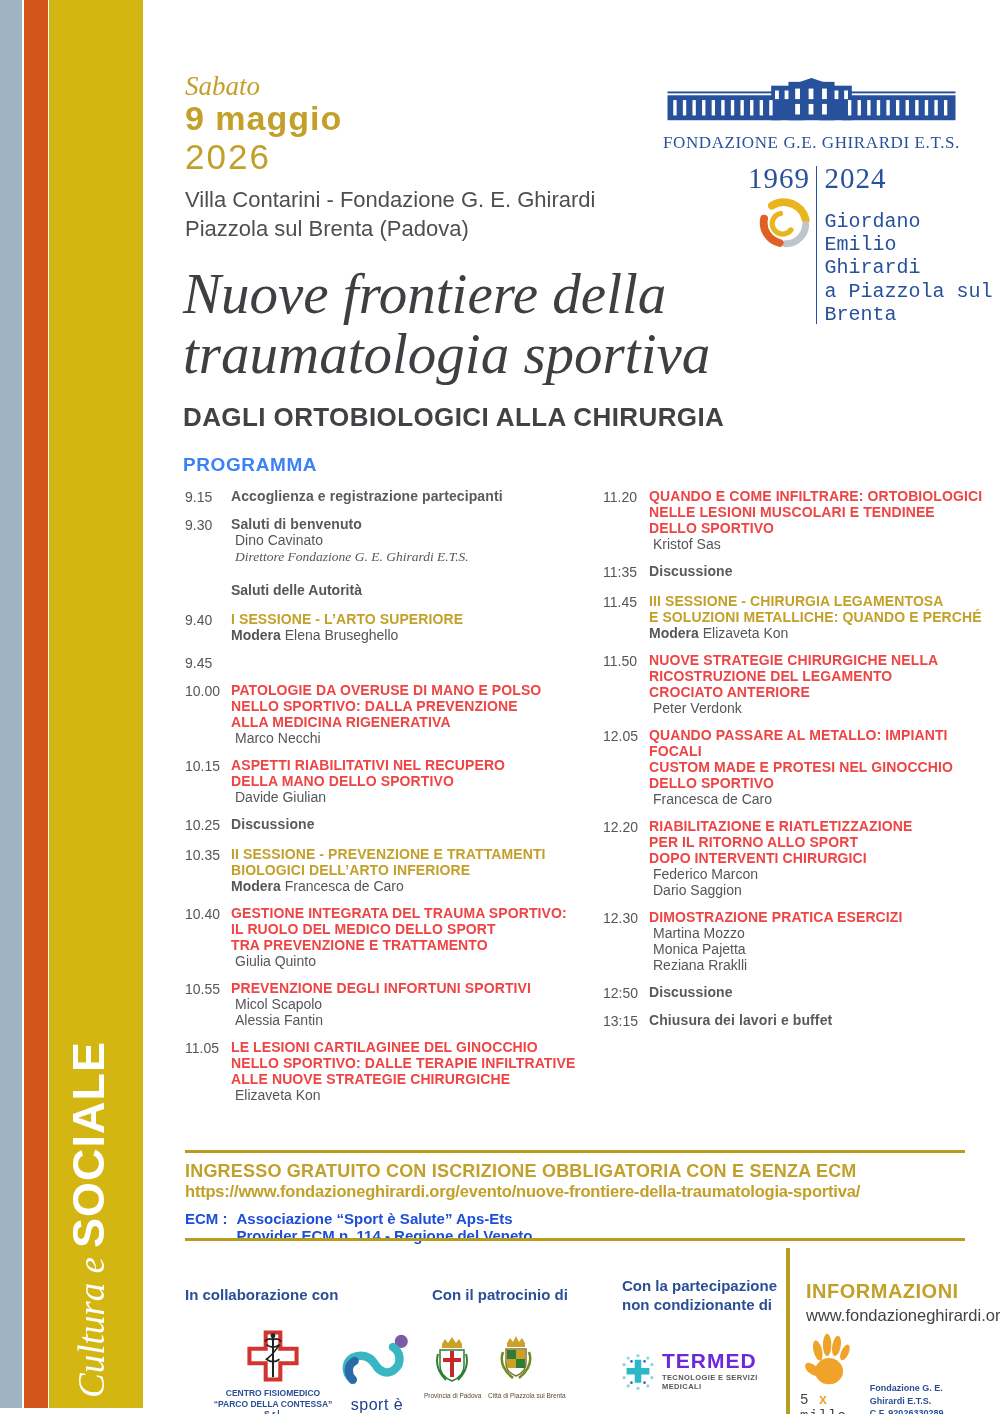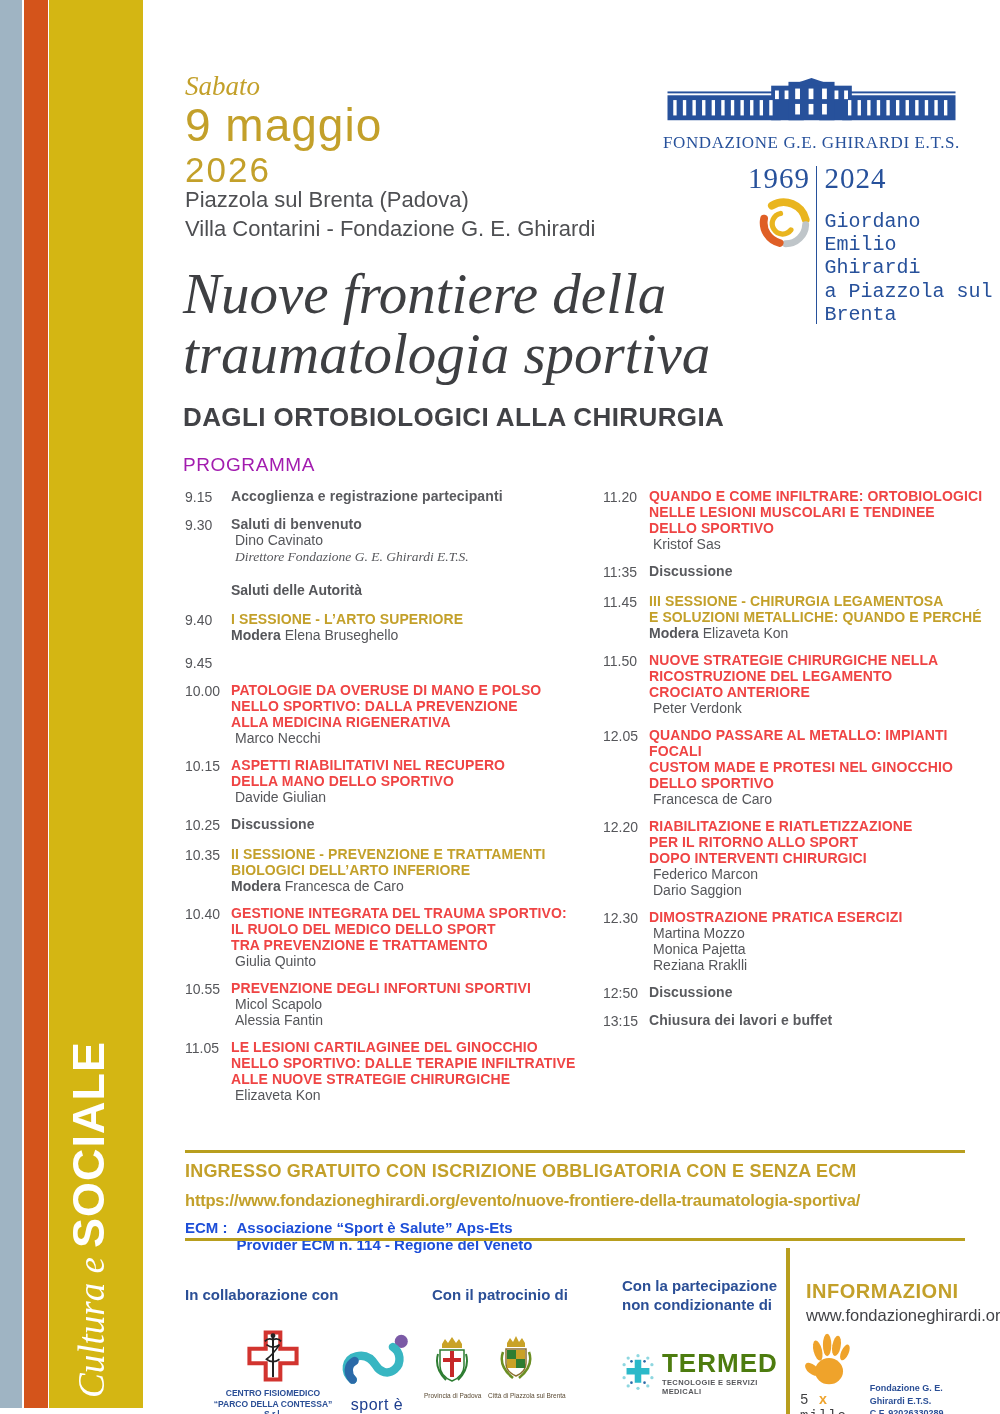--- a/index.html
+++ b/index.html
@@ -17,21 +17,21 @@
     position:absolute;left:66px;top:1398px;
     transform:rotate(-90deg);transform-origin:0 0;
     white-space:nowrap;color:#ffffff;line-height:1;
   }
   .vt-italic{font-family:"Liberation Serif",serif;font-style:italic;font-size:37px;}
   .vt-bold{font-weight:bold;font-size:45px;letter-spacing:1px;}
 
   
   .date-block{position:absolute;left:185px;top:72px;color:#C3A02A;}
   .sabato{font-family:"Liberation Serif",serif;font-style:italic;font-size:27px;line-height:1.05;}
-  .maggio{font-size:46px;font-weight:normal;letter-spacing:1px;line-height:1.1;}
+  .maggio{font-size:34px;font-weight:bold;letter-spacing:1px;line-height:1.1;}
   .year{font-size:35px;font-weight:normal;letter-spacing:2px;line-height:1.1;}
   .venue{position:absolute;left:185px;top:186px;font-size:22px;color:#4E4F52;line-height:1.3;}
 
   
   .brand{position:absolute;left:663px;top:78px;width:297px;text-align:center;}
   .foundation-name{
     font-family:"Liberation Serif",serif;font-size:17px;color:#27519B;
     letter-spacing:.6px;margin-top:3px;white-space:nowrap;
   }
   .anniv{position:absolute;left:748px;top:164px;display:flex;color:#27519B;text-align:left;}
@@ -42,21 +42,21 @@
   .anniv-lines{font-family:Liberation Mono, monospace;font-size:20px;line-height:1.16;margin-top:17px;}
   .swirl{margin-top:4px;}
 
   
   .title-block{position:absolute;left:183px;top:264px;}
   .main-title{
     font-family:"Liberation Serif",serif;font-style:italic;
     font-size:57px;line-height:1.06;color:#3E3F42;
   }
   .subtitle{margin-top:17px;font-size:26px;font-weight:bold;color:#414246;letter-spacing:.4px;}
-  .program-label{margin-top:21px;font-size:19px;font-weight:normal;color:#a21caf;letter-spacing:.6px;}
+  .program-label{margin-top:21px;font-size:19px;font-weight:bold;color:#3b82f6;letter-spacing:.6px;}
 
   
   .col{position:absolute;top:488px;font-size:14px;color:#55565A;}
   .col-left{left:185px;width:418px;}
   .col-right{left:603px;width:397px;}
   .pi{display:flex;margin-bottom:11px;}
   .pi.session{margin-top:13px;}
   .pi-time{width:46px;flex-shrink:0;line-height:16px;padding-top:1px;}
   .pi-body{line-height:16px;}
   .pi-title div{letter-spacing:.1px;}
@@ -66,21 +66,21 @@
   .pi-speaker{padding-left:4px;line-height:16px;}
   .pi-role{font-family:"Liberation Serif",serif;font-style:italic;font-size:13.5px;padding-left:4px;line-height:17px;}
   .pi-after{font-weight:bold;margin-top:17px;line-height:16px;}
   .pi-modera{line-height:16px;}
   .pi-modera b{font-weight:bold;}
 
   
   .reg{position:absolute;left:185px;top:1150px;width:780px;}
   .gold-rule{height:3px;background:#B89E1E;}
   .reg-headline{margin-top:8px;font-size:18px;font-weight:bold;color:#C3A02A;letter-spacing:.2px;}
-  .reg-url{margin-top:9px;font-size:16.5px;font-weight:bold;color:#C3A02A;letter-spacing:-.2px;}
+  .reg-url{margin-top:0;font-size:16.5px;font-weight:bold;color:#C3A02A;letter-spacing:-.2px;}
   .ecm-row{margin-top:9px;display:flex;color:#1d4ed8;}
   .ecm-label{font-size:15px;font-weight:bold;margin-right:9px;}
   .ecm-lines{font-size:15px;font-weight:bold;line-height:17px;}
   .rule-bottom{position:absolute;left:185px;top:1238px;width:780px;height:3px;background:#B89E1E;}
 
   
   .f-label{position:absolute;font-size:15px;font-weight:bold;color:#2B4F96;line-height:1.25;}
   .lbl-collab{left:185px;top:1286px;}
   .lbl-patroc{left:432px;top:1286px;}
   .lbl-partec{left:622px;top:1277px;}
@@ -92,21 +92,21 @@
   .centro{left:210px;top:1330px;width:126px;}
   .centro-label{font-size:8.5px;font-weight:bold;color:#2B4F96;line-height:1.25;margin-top:2px;}
   .sport{left:332px;top:1333px;width:90px;}
   .sport-word{font-size:16px;color:#1D3E8F;margin-top:3px;letter-spacing:.5px;}
   .crest{width:56px;}
   .crest-pd{left:424px;top:1336px;}
   .crest-pz{left:488px;top:1334px;}
   .crest-label{font-size:6.5px;color:#5A4A33;margin-top:2px;white-space:nowrap;}
   .termed{left:620px;top:1350px;width:160px;text-align:left;display:flex;align-items:flex-start;}
   .termed-txt{margin-left:6px;}
-  .termed-name{font-size:26px;font-weight:bold;color:#4d7c0f;letter-spacing:1px;line-height:1;}
+  .termed-name{font-size:21px;font-weight:bold;color:#6d28d9;letter-spacing:1px;line-height:1;}
   .termed-sub{font-size:7.5px;font-weight:bold;color:#55565A;letter-spacing:.4px;margin-top:2px;}
   .cinque{left:800px;top:1330px;width:170px;text-align:left;}
   .cinque-row{display:flex;align-items:flex-end;}
   .cinque-text{font-family:"Liberation Mono",monospace;font-size:14px;color:#3F3F41;letter-spacing:1px;}
   .cinque-x{color:#EFA32B;font-weight:bold;}
   .fond-lines{font-size:9px;font-weight:bold;color:#2B4F96;line-height:1.4;margin-left:8px;margin-bottom:4px;}
 </style>
 </head>
 <body>
 
@@ -114,22 +114,22 @@
 <div class="stripe stripe-orange"></div>
 <div class="stripe stripe-gold"></div>
 <div class="vertical-text"><span class="vt-italic">Cultura e </span><span class="vt-bold">SOCIALE</span></div>
 
 <div class="date-block">
   <div class="sabato">Sabato</div>
   <div class="maggio">9 maggio</div>
   <div class="year">2026</div>
 </div>
 <div class="venue">
+  <div>Villa Contarini - Fondazione G. E. Ghirardi</div>
   <div>Piazzola sul Brenta (Padova)</div>
-  <div>Villa Contarini - Fondazione G. E. Ghirardi</div>
 </div>
 
 <div class="brand">
   <svg width="297" height="48" viewBox="0 0 300 50">
     <defs>
         <rect id="wv" x="6" y="23" width="3.5" height="16" fill="#fff"></rect>
       </defs>
     <g fill="#27519B">
       <rect x="0" y="14" width="118" height="2"></rect>
       <rect x="182" y="14" width="118" height="2"></rect>

